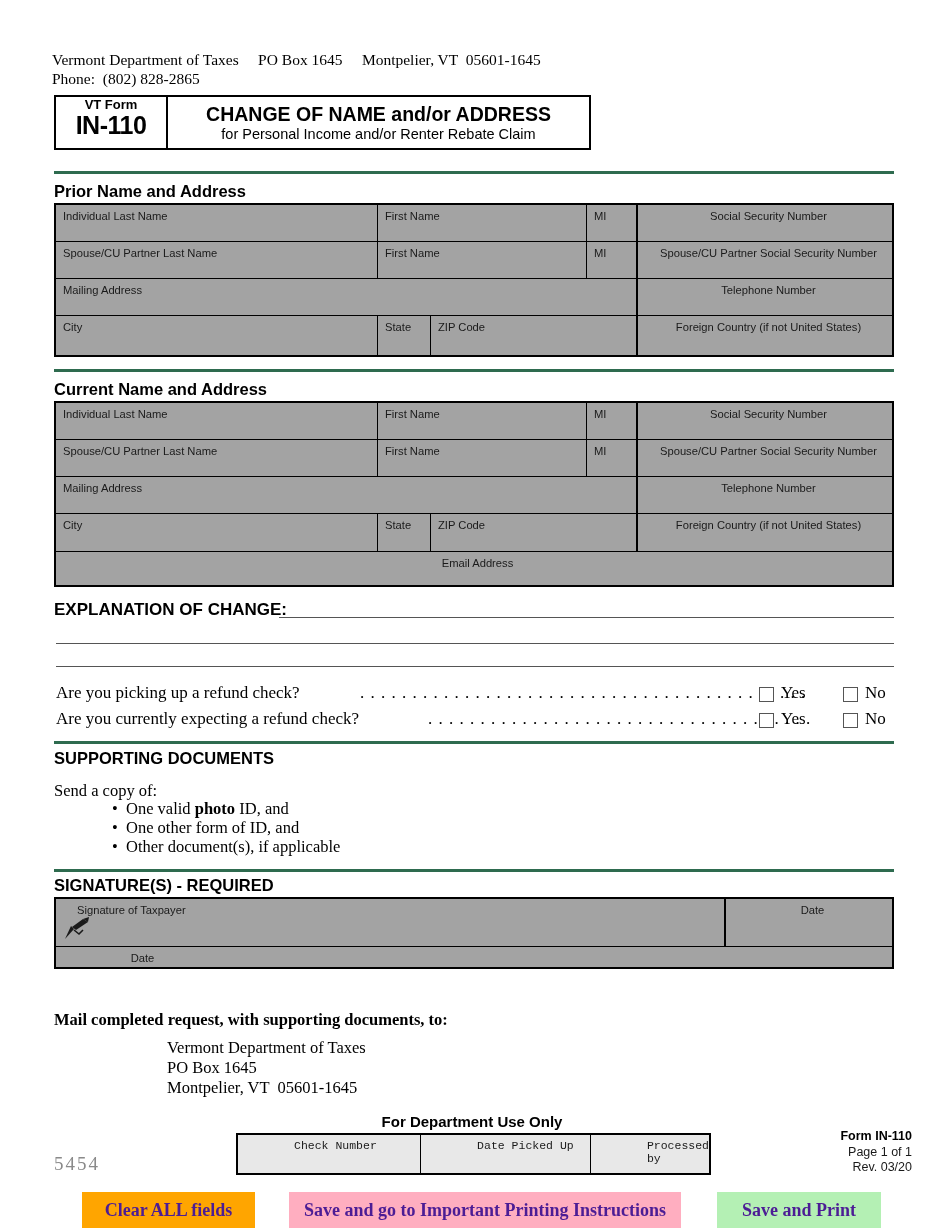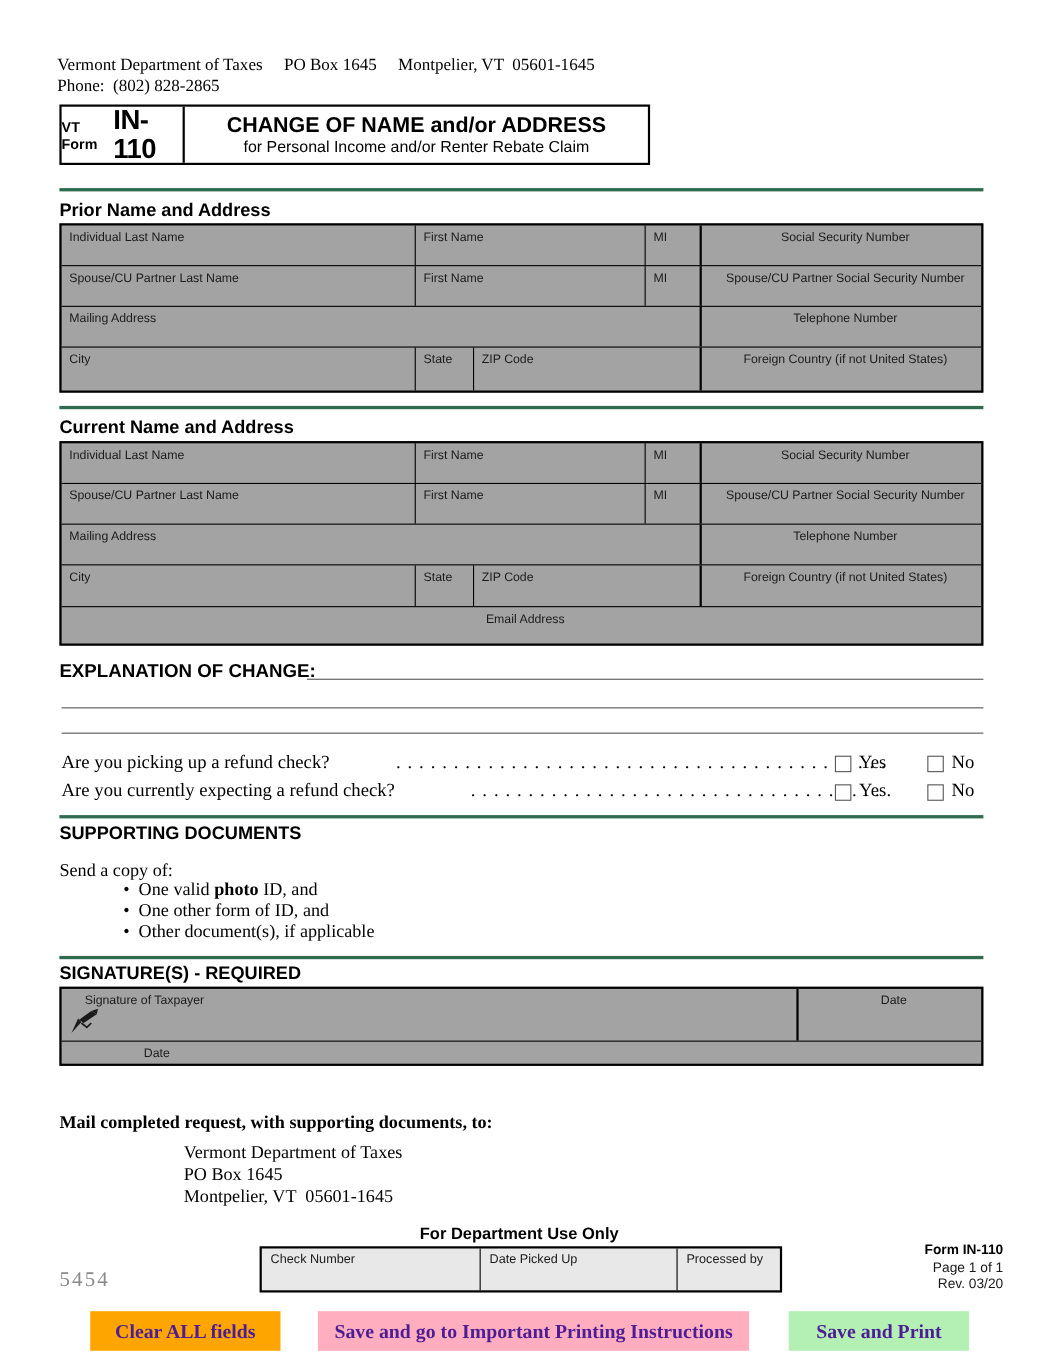--- a/index.html
+++ b/index.html
@@ -19,21 +19,21 @@
     font-size:15.5px; line-height:19px; white-space:pre;
   }
   #form-id-box {
     position:absolute; left:54px; top:95px;
     width:537px; height:55px;
     border:2px solid #000;
     display:flex;
   }
   #form-id-left {
     width:112px; border-right:2px solid #000;
-    display:flex; flex-direction:row; align-items:center; justify-content:space-between;
+    display:flex; flex-direction:column; align-items:center; justify-content:flex-start;
     font-family:"Liberation Sans", sans-serif;
   }
   #vt-form-label { font-size:13px; font-weight:bold; line-height:15px; }
   #form-number { font-size:25px; font-weight:bold; line-height:27px; letter-spacing:-0.5px; }
   #form-id-right {
     flex:1; display:flex; flex-direction:column; align-items:center; justify-content:center;
     font-family:"Liberation Sans", sans-serif;
   }
   #form-title { font-size:19.5px; font-weight:bold; line-height:22px; }
   #form-subtitle { font-size:14.5px; line-height:18px; }
@@ -96,21 +96,21 @@
     position:absolute; left:0; top:1113px; width:950px; text-align:center;
     font-family:"Liberation Sans", sans-serif; font-weight:bold; font-size:15px;
   }
   #dept-head-inner { display:inline-block; margin-left:-6px; }
   #dept-table {
     position:absolute; left:236px; top:1133px; width:475px; height:42px;
     border:2.5px solid #000; background:#e8e8e8; display:flex;
   }
   #dept-table .dcell {
     border-right:1.5px solid #000; padding:4px 0 0 8px;
-    font-family:Liberation Sans, sans-serif; font-size:11.5px; color:#1a1a1a;
+    font-family:Liberation Mono, monospace; font-size:11.5px; color:#1a1a1a;margin-left:48px;
   }
   #dept-table .dcell:last-child { border-right:none; }
 
   #serial { position:absolute; left:54px; top:1153px; font-size:19px; color:#8a8a8a; letter-spacing:2px; }
   #footer-right {
     position:absolute; right:38px; top:1129px; text-align:right;
     font-family:"Liberation Sans", sans-serif; font-size:12.5px; line-height:15.5px; color:#1a1a1a;
   }
   #footer-right .bold { font-weight:bold; color:#000; }
 

